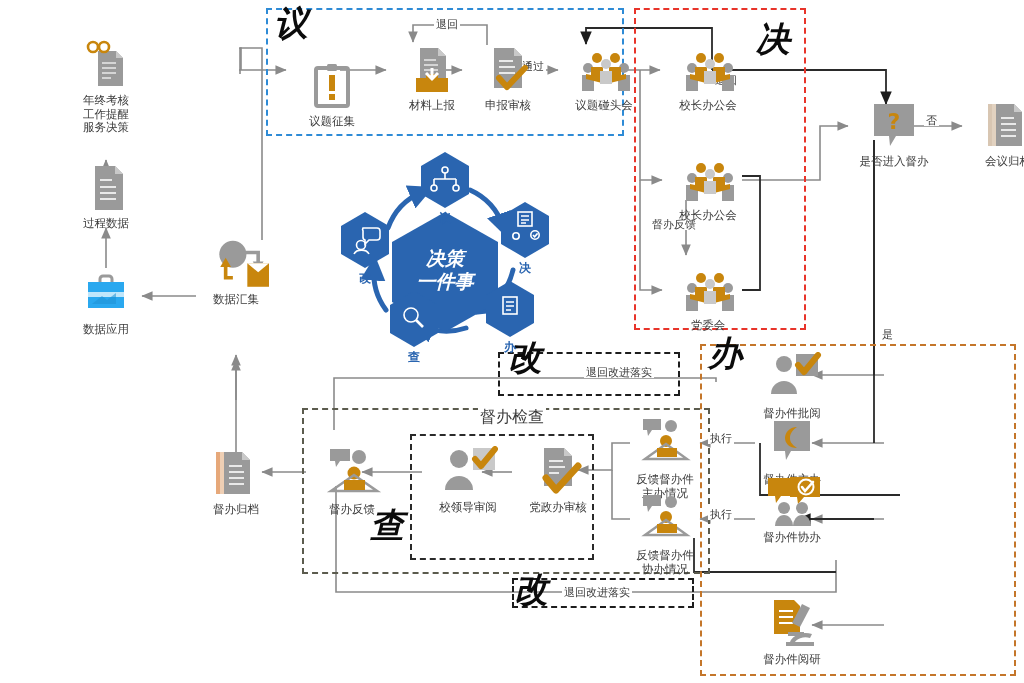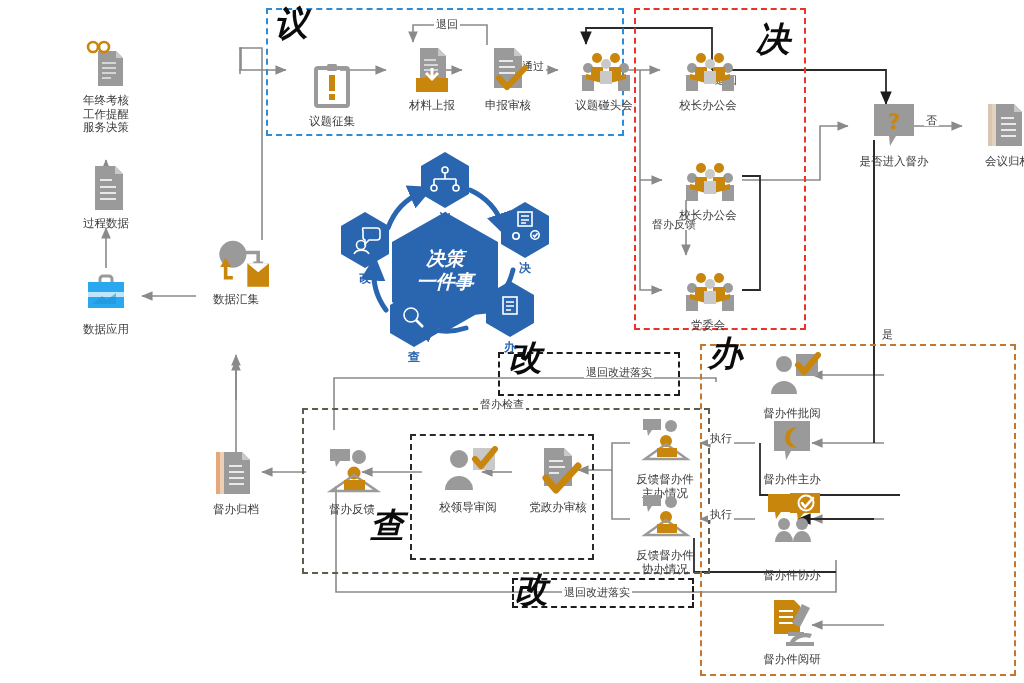--- a/index.html
+++ b/index.html
@@ -124,21 +124,21 @@
   <div class="zone black" style="left:498px;top:352px;width:182px;height:44px;"></div>
   <div class="zone black" style="left:512px;top:578px;width:182px;height:30px;"></div>
 
   <div class="brush" style="left:274px;top:6px;">议</div>
   <div class="brush" style="left:756px;top:22px;">决</div>
   <div class="brush" style="left:708px;top:336px;">办</div>
   <div class="brush" style="left:370px;top:508px;">查</div>
   <div class="brush" style="left:508px;top:340px;">改</div>
   <div class="brush" style="left:514px;top:572px;">改</div>
 
-  <div class="edge-lbl" style="left:478px;top:398px;font-size:11px;text-align:center;">督办检查</div>
+  <div class="edge-lbl" style="left:478px;top:408px;font-size:16px;text-align:center;">督办检查</div>
 
   <div class="edge-lbl" style="left:434px;top:18px;">退回</div>
   <div class="edge-lbl" style="left:520px;top:60px;">通过</div>
   <div class="edge-lbl" style="left:713px;top:74px;">退回</div>
   <div class="edge-lbl" style="left:650px;top:218px;">督办反馈</div>
   <div class="edge-lbl" style="left:924px;top:114px;">否</div>
   <div class="edge-lbl" style="left:880px;top:328px;">是</div>
   <div class="edge-lbl" style="left:708px;top:432px;">执行</div>
   <div class="edge-lbl" style="left:708px;top:508px;">执行</div>
   <div class="edge-lbl" style="left:584px;top:366px;">退回改进落实</div>
@@ -419,21 +419,21 @@
   <div class="node" style="left:746px;top:418px;">
     <span class="ic">
       <svg viewBox="0 0 52 48" width="52" height="48">
         <path d="M8,3 h36 v30 h-19 l-5,9 l-1,-9 h-11 z" fill="#9a9a9a"></path>
         <path d="M31,9 c-8,0 -12,6 -12,11 c0,5 4,10 12,10 c-6,-4 -7,-7 -7,-10 c0,-3 1,-7 7,-11 z" fill="#c8860d"></path>
       </svg>
     </span>
     <span class="lbl">督办件主办</span>
   </div>
 
-  <div class="node" style="left:746px;top:492px;gap:22px;">
+  <div class="node" style="left:746px;top:476px;">
     <span class="ic">
       <svg viewBox="0 0 56 50" width="56" height="50">
         <path d="M2,2 h26 v18 h-13 l-5,7 l-1,-7 h-7 z" fill="#c8860d"></path>
         <path d="M24,1 h30 v20 h-16 l-6,7 l-1,-7 h-7 z" fill="#c8860d"></path>
         <circle cx="40" cy="11" r="7.5" fill="none" stroke="#ffffff" stroke-width="2"></circle>
         <path d="M36,11 l3,4 l8,-9" fill="none" stroke="#ffffff" stroke-width="2.6" stroke-linecap="round"></path>
         <circle cx="18" cy="32" r="6" fill="#9a9a9a"></circle>
           <path d="M9,50 a9,11 0 0 1 18,0 z" fill="#9a9a9a"></path>
         <circle cx="36" cy="32" r="6" fill="#9a9a9a"></circle>
           <path d="M27,50 a9,11 0 0 1 18,0 z" fill="#9a9a9a"></path>

